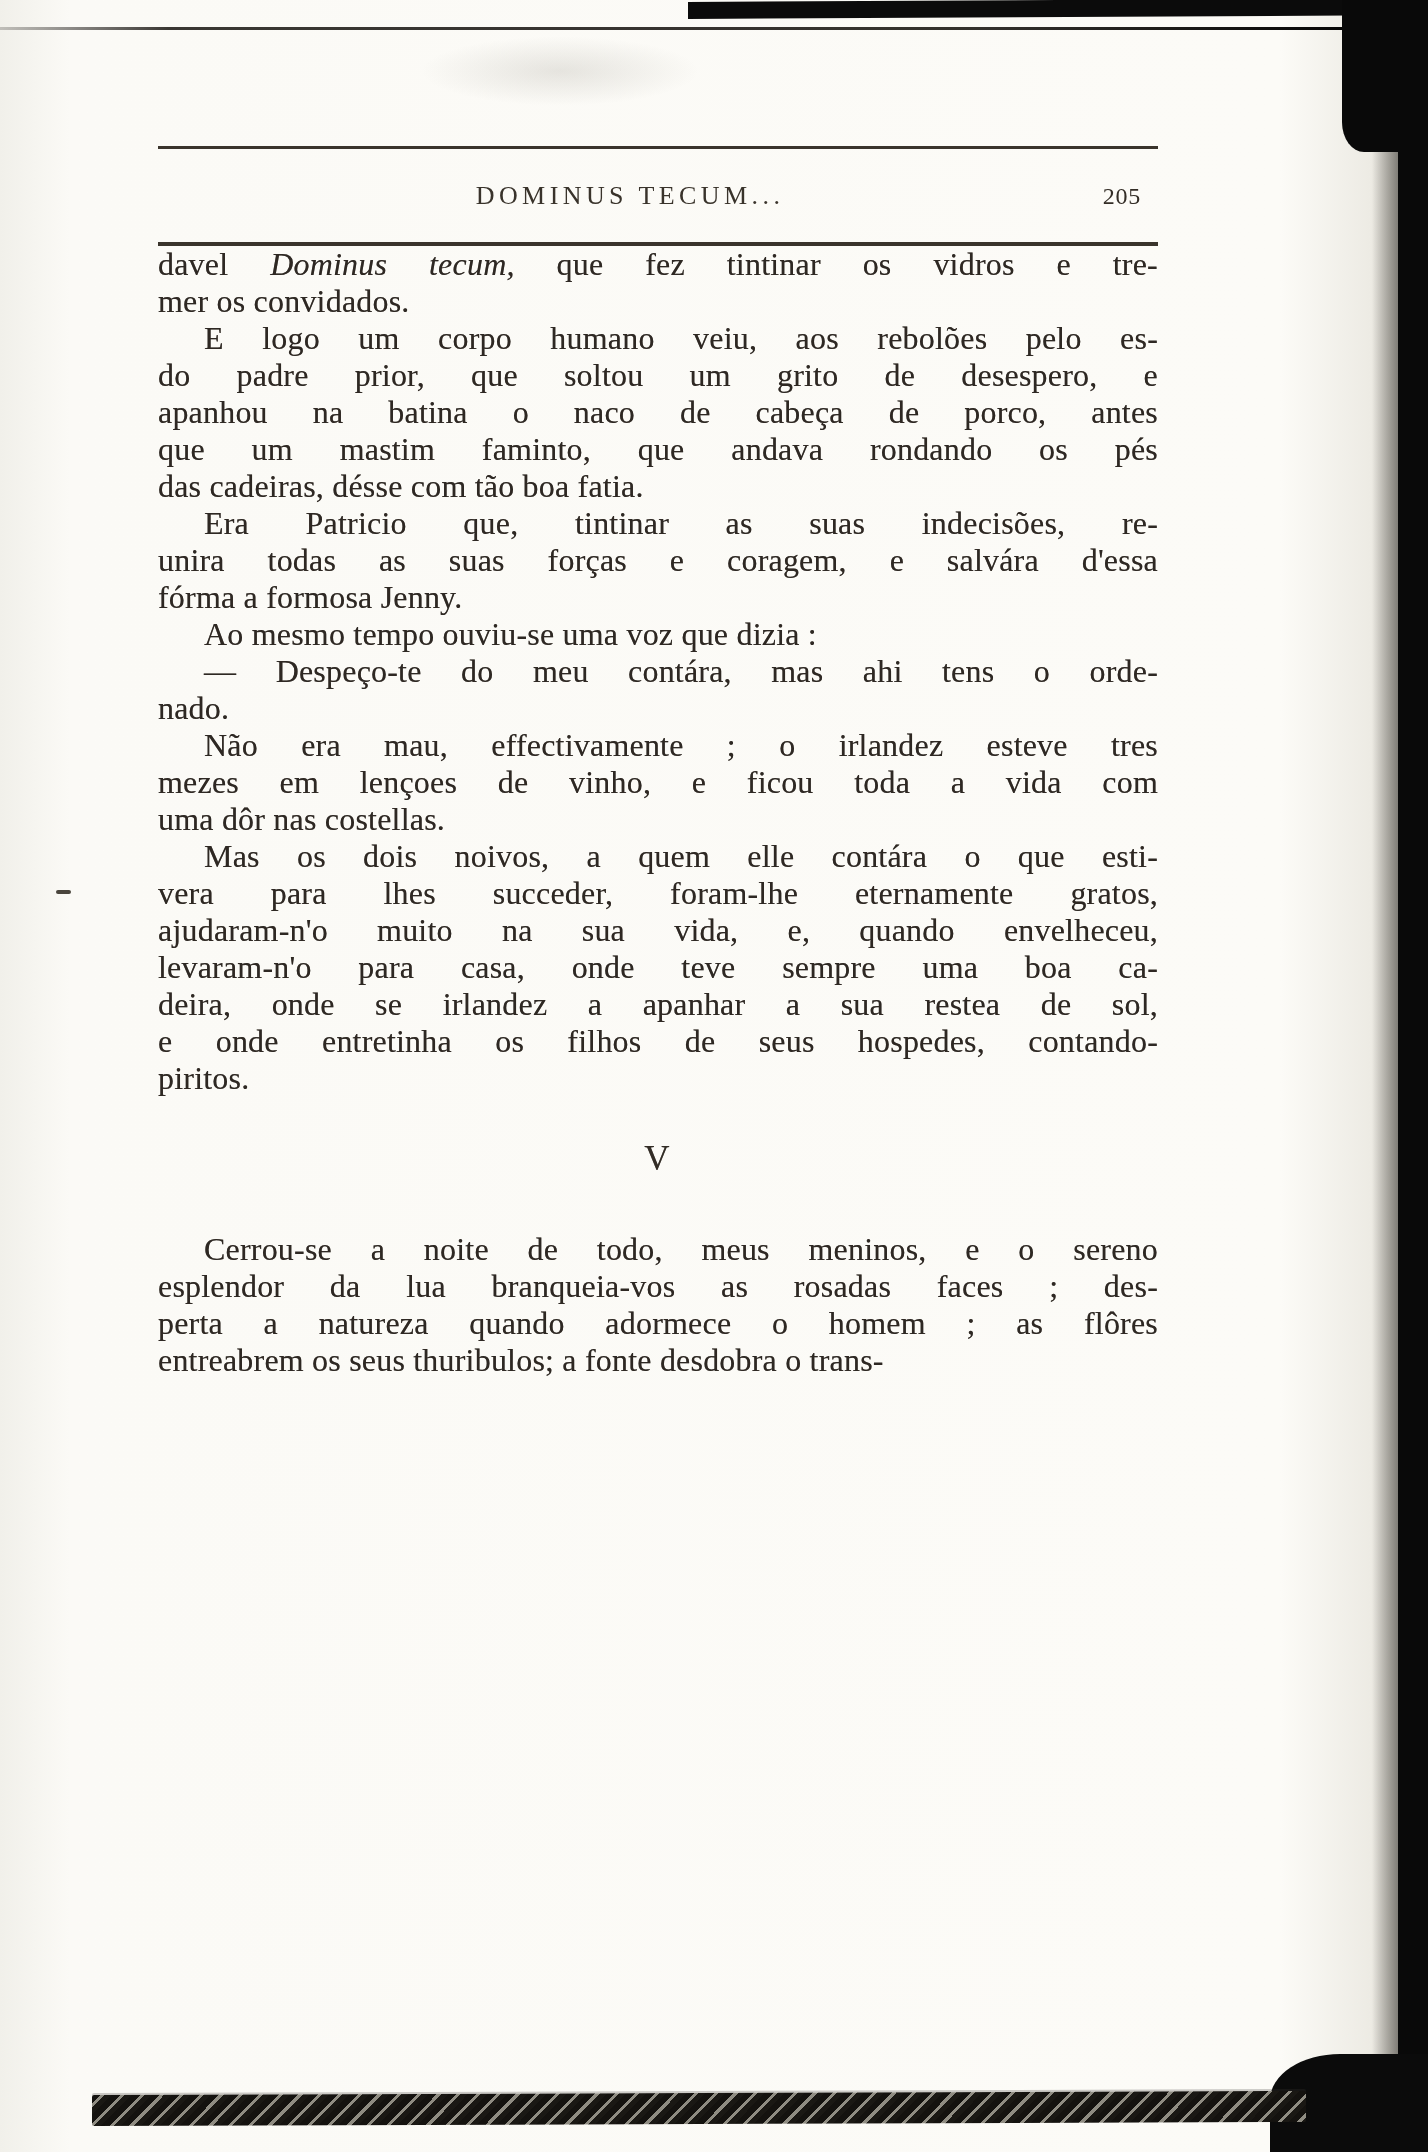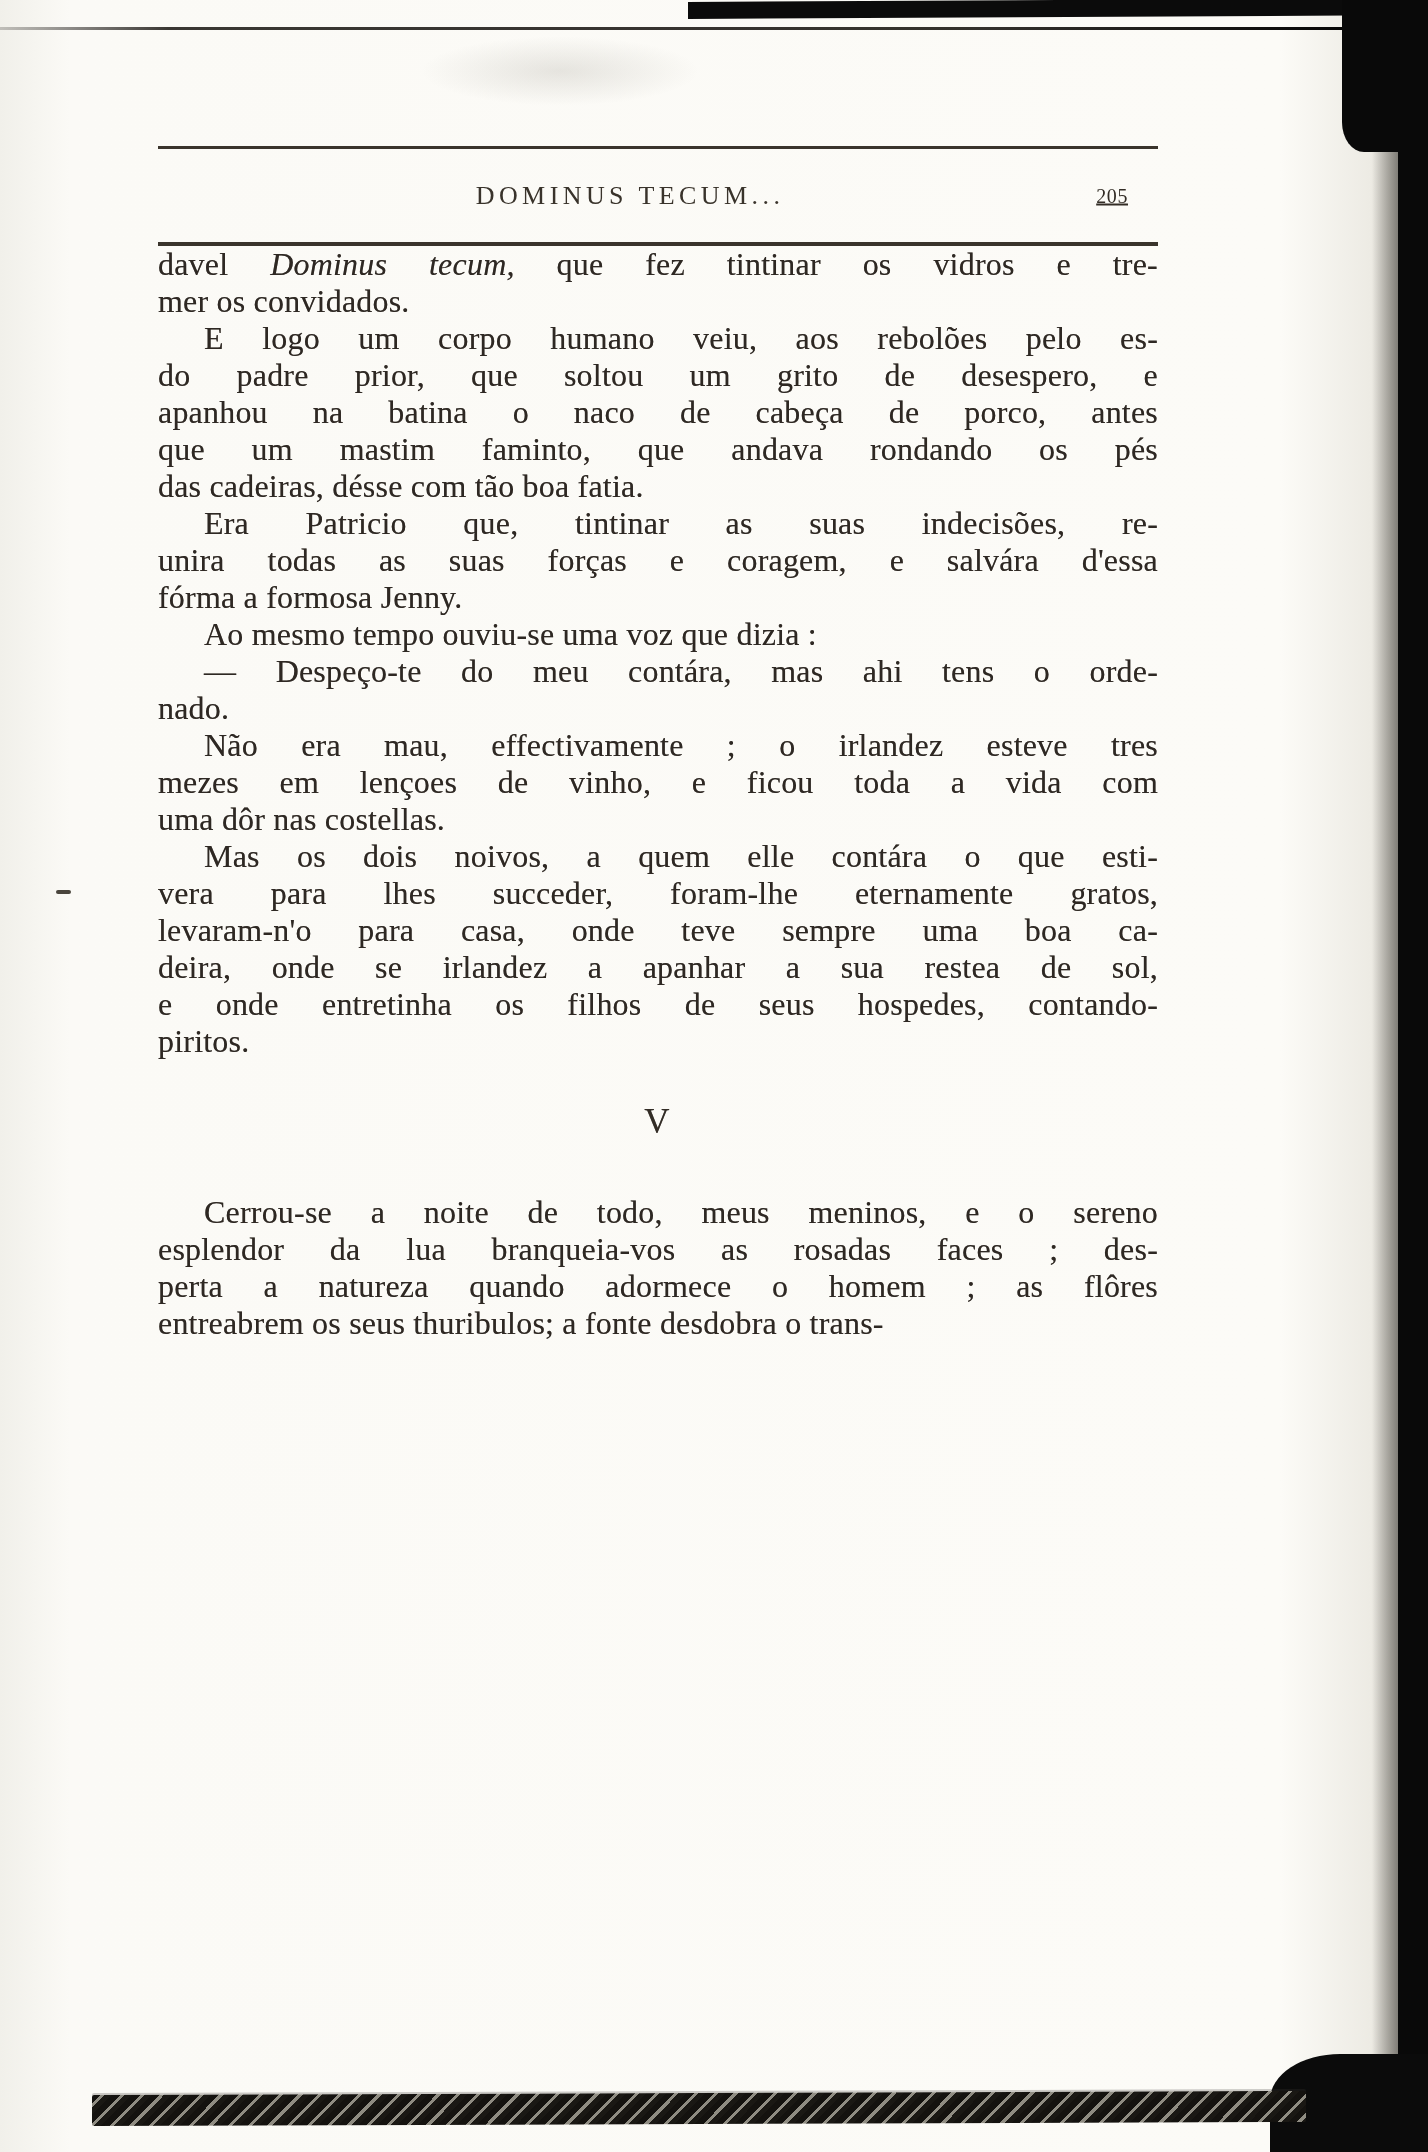--- a/index.html
+++ b/index.html
@@ -25,21 +25,21 @@
     border-radius:2px;transform:skewY(-0.2deg);box-shadow:0 -2px 0 rgba(60,57,50,.25);}
   .art-margin-dash{position:absolute;left:56px;top:890px;width:15px;height:4px;background:#4a453d;border-radius:2px;}
   .art-smudge{position:absolute;left:420px;top:36px;width:280px;height:70px;
     background:radial-gradient(ellipse at center,rgba(115,110,98,.16),rgba(115,110,98,0) 70%);}
   
   .text-col{position:absolute;left:158px;top:146px;width:1000px;}
   .rule{height:3px;background:#3a342c;}
   .rule.thick{height:4px;}
   .header-row{position:relative;height:93px;display:flex;align-items:center;justify-content:center;}
   .header-title{font-size:26px;letter-spacing:.17em;color:#39332b;transform:translateX(-28px);}
-  .page-number{position:absolute;right:30px;top:50%;transform:translateY(-50%);font-size:20px;letter-spacing:.03em;color:#332d26;text-decoration:underline;}
+  .page-number{position:absolute;right:17px;top:50%;transform:translateY(-50%);font-size:24px;letter-spacing:.03em;color:#332d26;}
   .body-text{font-size:32px;line-height:37px;letter-spacing:.2px;
     text-shadow:0 0 .5px rgba(46,40,35,.55);}
   .paragraph{margin:0;}
   .line{text-align:justify;text-align-last:justify;min-height:37px;}
   .line.last{text-align-last:left;}
   .line.indent{text-indent:46px;}
   .it{font-style:italic;}
   .section-heading{margin:42px 0 52px;text-align:center;font-size:35px;line-height:40px;letter-spacing:.06em;color:#332d26;}
 </style>
 </head>
@@ -90,20 +90,21 @@
           <div class="line last">nado.</div>
         </div>
         <div class="paragraph">
           <div class="line indent">Não era mau, effectivamente ; o irlandez esteve tres</div>
           <div class="line">mezes em lençoes de vinho, e ficou toda a vida com</div>
           <div class="line last">uma dôr nas costellas.</div>
         </div>
         <div class="paragraph">
           <div class="line indent">Mas os dois noivos, a quem elle contára o que esti-</div>
           <div class="line">vera para lhes succeder, foram-lhe eternamente gratos,</div>
+          <div class="line">ajudaram-n'o muito na sua vida, e, quando envelheceu,</div>
           <div class="line">levaram-n'o para casa, onde teve sempre uma boa ca-</div>
           <div class="line">deira, onde se irlandez a apanhar a sua restea de sol,</div>
           <div class="line">e onde entretinha os filhos de seus hospedes, contando-</div>
           <div class="line last">piritos.</div>
         </div>
         <div class="section-heading">V</div>
         <div class="paragraph">
           <div class="line indent">Cerrou-se a noite de todo, meus meninos, e o sereno</div>
           <div class="line">esplendor da lua branqueia-vos as rosadas faces ; des-</div>
           <div class="line">perta a natureza quando adormece o homem ; as flôres</div>

